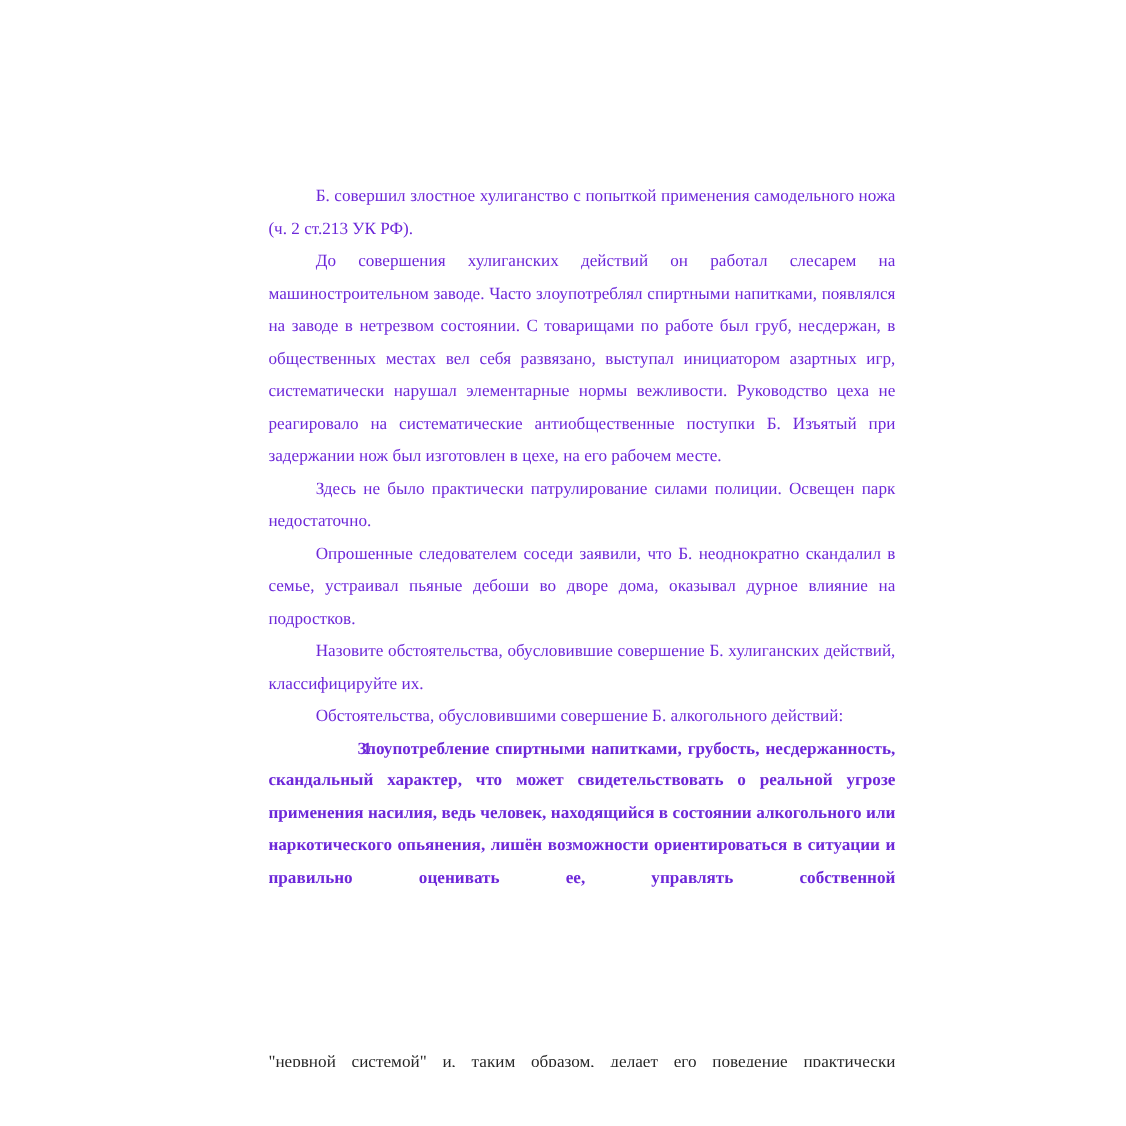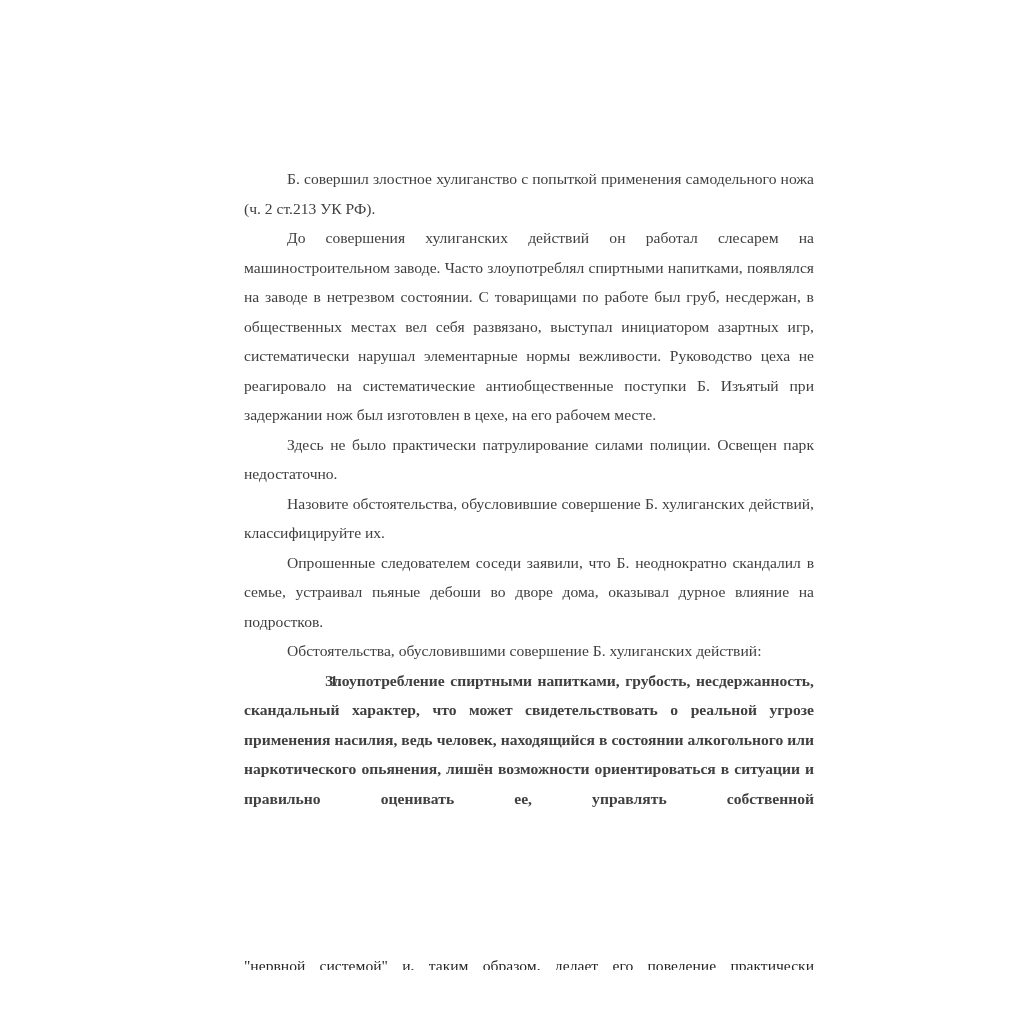--- a/index.html
+++ b/index.html
@@ -5,21 +5,21 @@
   html, body { margin: 0; padding: 0; background: #ffffff; }
   body { width: 1024px; height: 1024px; position: relative; overflow: hidden; }
   .page {
     position: absolute;
     left: 244px;
     top: 164px;
     width: 570px;
     font-family: "Liberation Serif", serif;
     font-size: 15.6px;
     line-height: 29.5px;
-    color: #404040;
+    color: #6d28d9;
   }
   .para { margin: 0; text-align: justify; text-indent: 43px; }
   .para.list-item { text-align-last: auto; font-weight: bold; }
   .clip {
     position: absolute;
     left: 244px;
     top: 955px;
     width: 570px;
     height: 15px;
     overflow: hidden;
@@ -33,21 +33,21 @@
   .clip span { display: block; margin-top: -4px; }
   .li-num { display: inline-block; width: 38px; }
 </style>
 </head>
 <body>
 
 <div class="page">
   <p class="para">Б. совершил злостное хулиганство с попыткой применения самодельного ножа (ч. 2 ст.213 УК РФ).</p>
   <p class="para">До совершения хулиганских действий он работал слесарем на машиностроительном заводе. Часто злоупотреблял спиртными напитками, появлялся на заводе в нетрезвом состоянии. С товарищами по работе был груб, несдержан, в общественных местах вел себя развязано, выступал инициатором азартных игр, систематически нарушал элементарные нормы вежливости. Руководство цеха не реагировало на систематические антиобщественные поступки Б. Изъятый при задержании нож был изготовлен в цехе, на его рабочем месте.</p>
   <p class="para">Здесь не было практически патрулирование силами полиции. Освещен парк недостаточно.</p>
+  <p class="para">Опрошенные следователем соседи заявили, что Б. неоднократно скандалил в семье, устраивал пьяные дебоши во дворе дома, оказывал дурное влияние на подростков.</p>
   <p class="para">Назовите обстоятельства, обусловившие совершение Б. хулиганских действий, классифицируйте их.</p>
-  <p class="para">Опрошенные следователем соседи заявили, что Б. неоднократно скандалил в семье, устраивал пьяные дебоши во дворе дома, оказывал дурное влияние на подростков.</p>
-  <p class="para">Обстоятельства, обусловившими совершение Б. хулиганских действий:</p>
+  <p class="para">Обстоятельства, обусловившими совершение Б. алкогольного действий:</p>
   <p class="para list-item" style="text-align-last: justify;"><span class="li-num">1.</span><span>Злоупотребление спиртными напитками, грубость, несдержанность, скандальный характер, что может свидетельствовать о реальной угрозе применения насилия, ведь человек, находящийся в состоянии алкогольного или наркотического опьянения, лишён возможности ориентироваться в ситуации и правильно оценивать ее, управлять собственной</span></p>
 </div>
 
 <div class="clip">
   <span>"нервной системой" и, таким образом, делает его поведение практически</span>
 </div>
 
 </body></html>

